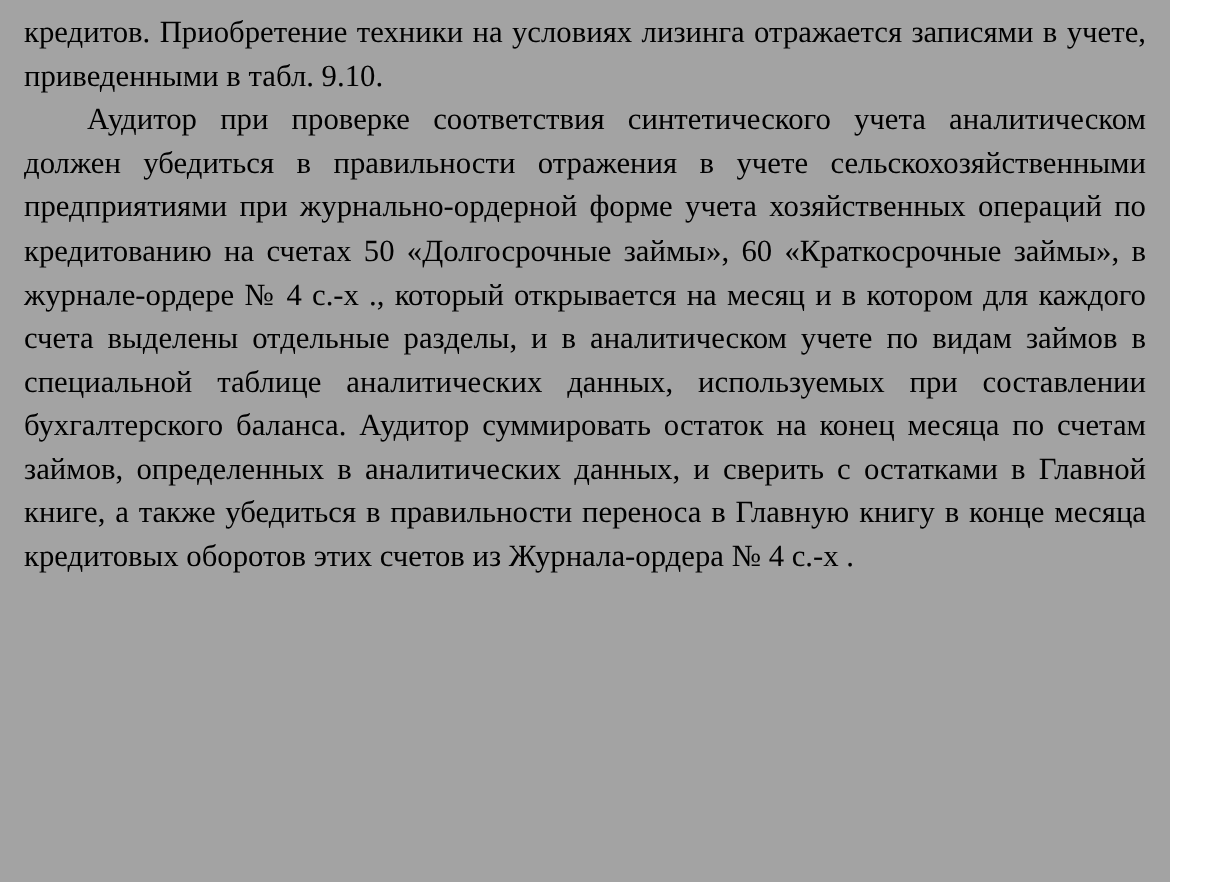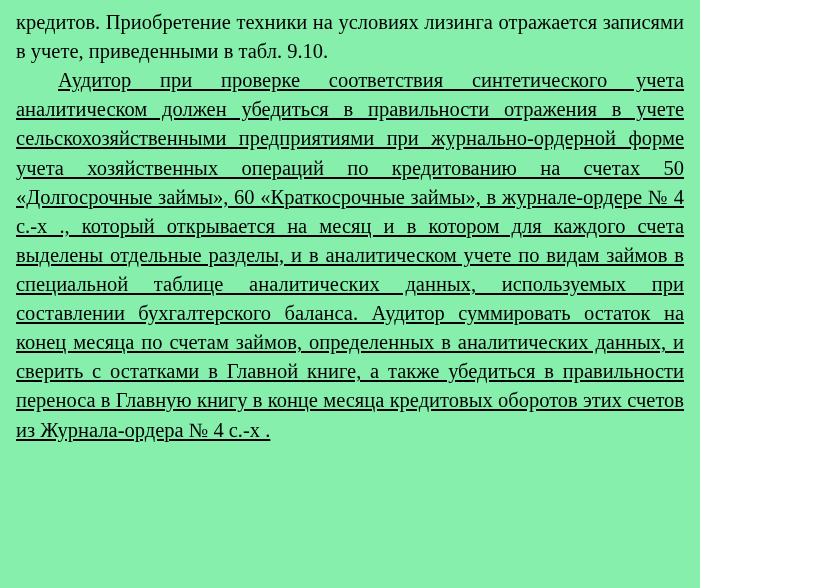--- a/index.html
+++ b/index.html
@@ -9,42 +9,41 @@
   }
   body {
     width: 816px;
     height: 588px;
     overflow: hidden;
     font-family: "Liberation Serif", "DejaVu Serif", serif;
     color: #000000;
   }
   .page {
     box-sizing: border-box;
-    width: 700px;
+    width: 780px;
     height: 588px;
     padding: 8px 16px 0 16px;
-    background: #86efac;
+    background: #a3a3a3;
   }
   .doc-body {
     font-size: 20.5px;
     line-height: 1.42;
     text-align: justify;
     text-justify: inter-word;
     hyphens: none;
   }
   .para {
     margin: 0;
     text-align: justify;
   }
   .para + .para {
     margin-top: 0;
   }
   .indent {
     text-indent: 42px;
-    text-decoration: underline;
   }
   .para:last-child {
     text-align: justify;
   }
 </style>
 </head>
 <body>
 
 <div class="page">
   <div class="doc-body">

